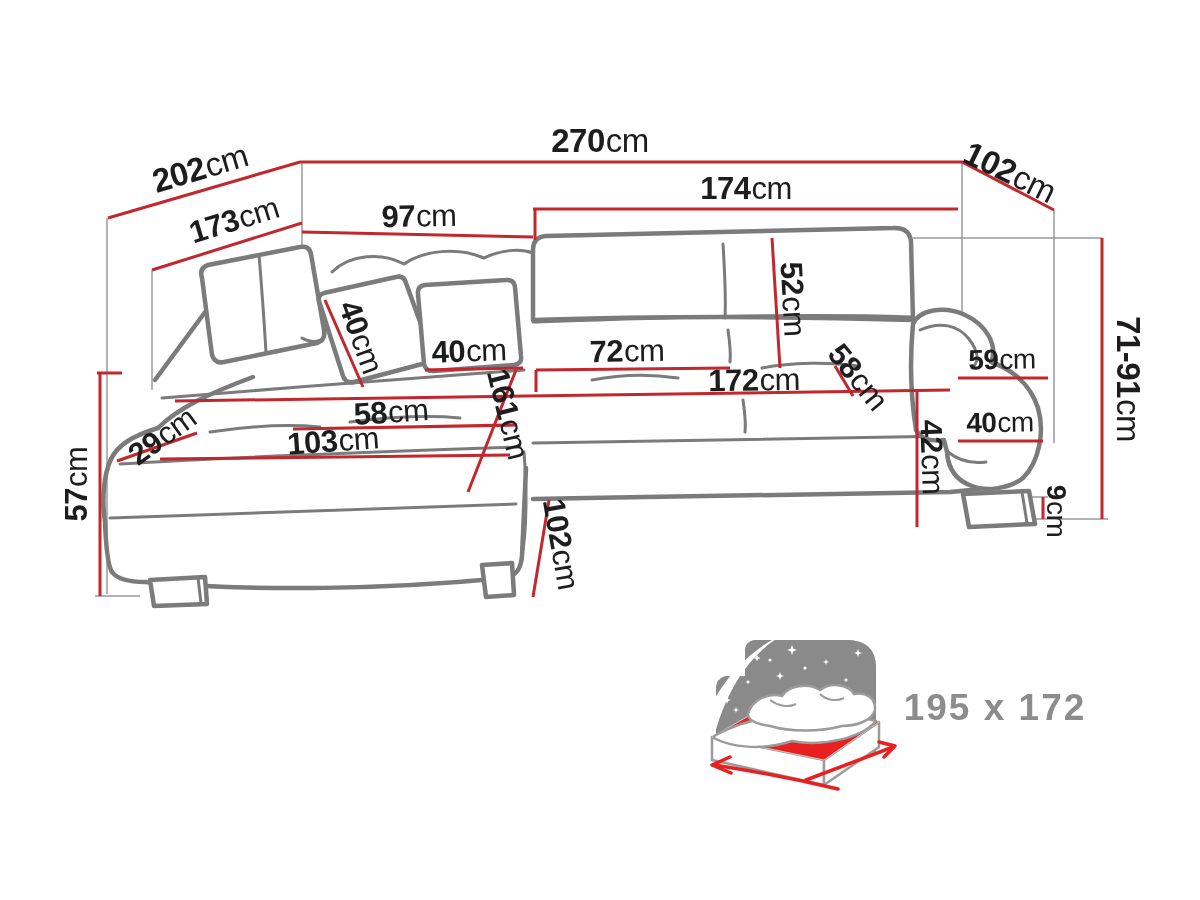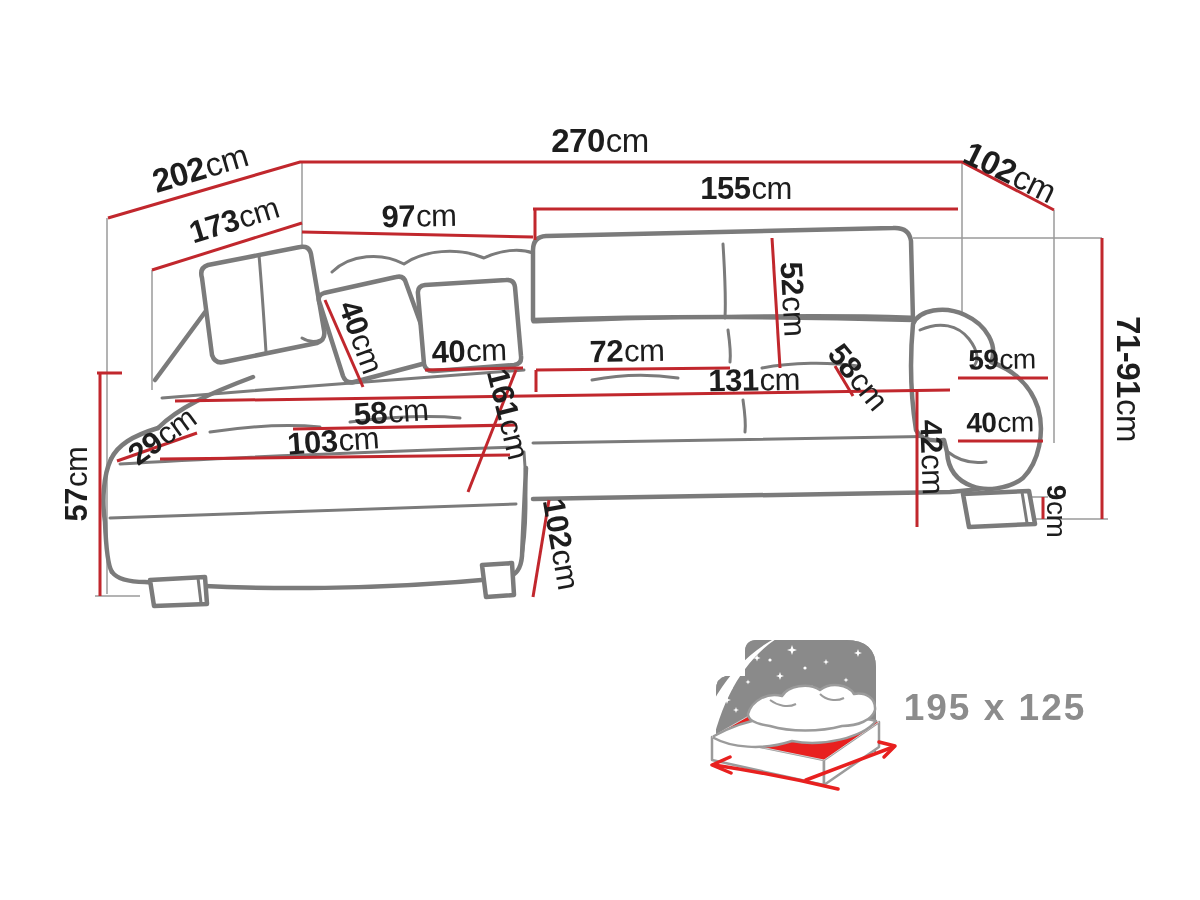--- a/index.html
+++ b/index.html
@@ -198,34 +198,34 @@
         <path d="M879,742 L895,746 L884,757"></path>
       </g>
     </g>
   </svg>
 
   <div class="dim lg" style="left:200px;top:168px;--r:-16.5deg"><span class="num">202</span><span class="unit">cm</span></div>
   <div class="dim lg" style="left:600px;top:140px;--r:0deg"><span class="num">270</span><span class="unit">cm</span></div>
   <div class="dim lg" style="left:1010px;top:172px;--r:26deg"><span class="num">102</span><span class="unit">cm</span></div>
   <div class="dim" style="left:234px;top:220px;--r:-17deg"><span class="num">173</span><span class="unit">cm</span></div>
   <div class="dim" style="left:419px;top:216px;--r:-1deg"><span class="num">97</span><span class="unit">cm</span></div>
-  <div class="dim" style="left:746px;top:188px;--r:0deg"><span class="num">155</span><span class="unit">cm</span></div>
+  <div class="dim" style="left:746px;top:188px;--r:0deg"><span class="num">174</span><span class="unit">cm</span></div>
   <div class="dim" style="left:793px;top:299px;--r:87deg"><span class="num">52</span><span class="unit">cm</span></div>
   <div class="dim" style="left:361px;top:337px;--r:70deg"><span class="num">40</span><span class="unit">cm</span></div>
   <div class="dim" style="left:469px;top:351px;--r:-2deg"><span class="num">40</span><span class="unit">cm</span></div>
   <div class="dim" style="left:627px;top:351px;--r:-1deg"><span class="num">72</span><span class="unit">cm</span></div>
-  <div class="dim" style="left:754px;top:380px;--r:-1deg"><span class="num">131</span><span class="unit">cm</span></div>
+  <div class="dim" style="left:754px;top:380px;--r:-1deg"><span class="num">172</span><span class="unit">cm</span></div>
   <div class="dim" style="left:858px;top:377px;--r:51deg"><span class="num">58</span><span class="unit">cm</span></div>
   <div class="dim" style="left:391px;top:412px;--r:-4deg"><span class="num">58</span><span class="unit">cm</span></div>
   <div class="dim" style="left:333px;top:441px;--r:-4deg"><span class="num">103</span><span class="unit">cm</span></div>
   <div class="dim" style="left:162px;top:436px;--r:-36deg"><span class="num">29</span><span class="unit">cm</span></div>
   <div class="dim" style="left:508px;top:414px;--r:76deg"><span class="num">161</span><span class="unit">cm</span></div>
   <div class="dim" style="left:932px;top:457px;--r:88deg"><span class="num">42</span><span class="unit">cm</span></div>
   <div class="dim sm" style="left:1002px;top:360px;--r:-1deg"><span class="num">59</span><span class="unit">cm</span></div>
   <div class="dim sm" style="left:1000px;top:423px;--r:-1deg"><span class="num">40</span><span class="unit">cm</span></div>
   <div class="dim lg" style="left:1128px;top:379px;--r:90deg"><span class="num">71-91</span><span class="unit">cm</span></div>
   <div class="dim sm" style="left:1056px;top:511px;--r:90deg"><span class="num">9</span><span class="unit">cm</span></div>
   <div class="dim" style="left:561px;top:544px;--r:80deg"><span class="num">102</span><span class="unit">cm</span></div>
   <div class="dim" style="left:76px;top:484px;--r:-90deg"><span class="num">57</span><span class="unit">cm</span></div>
 
-  <div class="bed-label" style="left:995px;top:708px">195 x 125</div>
+  <div class="bed-label" style="left:995px;top:708px">195 x 172</div>
 
 </div>
 
 </body></html>

